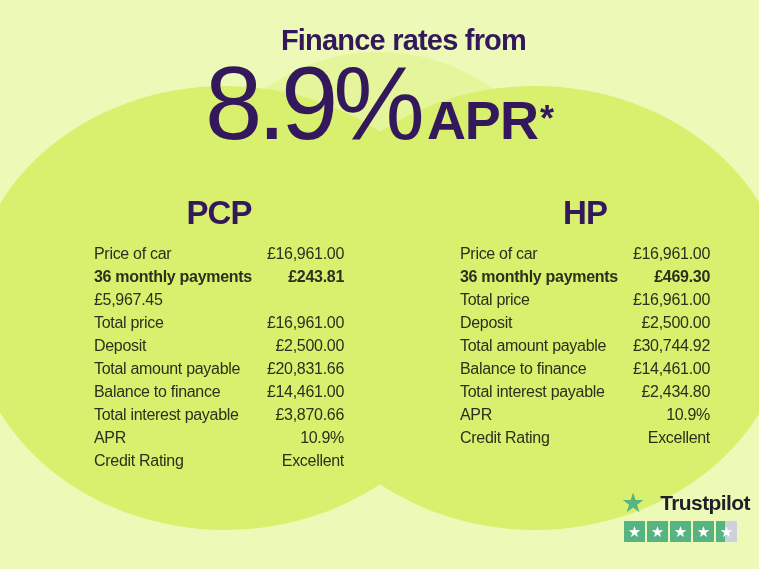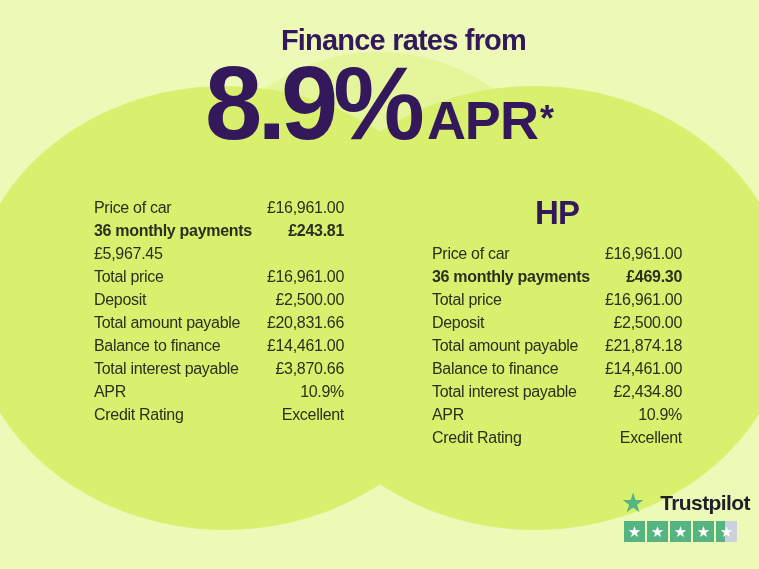--- a/index.html
+++ b/index.html
@@ -32,29 +32,29 @@
 
   .page-title{
     position:absolute;left:0;right:0;top:24px;text-align:center;
     color:var(--accent-purple);font-size:29px;font-weight:700;letter-spacing:-0.8px;padding-left:48px;
   }
   .big-rate{
     position:absolute;left:0;right:0;top:52px;
     display:flex;justify-content:center;align-items:baseline;
     color:var(--accent-purple);
   }
-  .big-rate .rate{font-size:103px;font-weight:700;letter-spacing:-5px;line-height:1;}
+  .big-rate .rate{font-size:103px;font-weight:400;letter-spacing:-5px;line-height:1;}
   .big-rate .apr{font-size:54px;font-weight:700;letter-spacing:-1px;margin-left:7px;}
   .big-rate .asterisk{
     font-size:36px;font-weight:700;align-self:flex-start;margin-top:46px;margin-left:2px;
   }
 
   .finance-col{position:absolute;top:196px;width:250px;}
   .finance-col.pcp{left:94px;}
-  .finance-col.hp{left:432px;}
+  .finance-col.hp{left:460px;}
   .col-heading{
     text-align:center;color:var(--accent-purple);
     font-size:33px;font-weight:700;letter-spacing:-1px;line-height:1;
     margin-bottom:13px;
   }
   .rows{display:flex;flex-direction:column;}
   .finance-row{
     display:flex;justify-content:space-between;align-items:center;
     height:23px;font-size:16px;letter-spacing:-0.3px;color:var(--text-dark);
   }
@@ -97,20 +97,21 @@
 
     <div class="page-title">Finance rates from</div>
 
     <div class="big-rate">
       <span class="rate">8.9%</span>
       <span class="apr">APR</span>
       <span class="asterisk">*</span>
     </div>
 
     <div class="finance-col pcp">
+      <div class="col-heading">PCP</div>
       <div class="rows">
 
       <div class="finance-row">
             <span class="label">Price of car</span>
             <span class="value">£16,961.00</span>
           </div>
           <div class="finance-row bold">
             <span class="label">36 monthly payments</span>
             <span class="value">£243.81</span>
           </div>
@@ -163,21 +164,21 @@
           <div class="finance-row">
             <span class="label">Total price</span>
             <span class="value">£16,961.00</span>
           </div>
           <div class="finance-row">
             <span class="label">Deposit</span>
             <span class="value">£2,500.00</span>
           </div>
           <div class="finance-row">
             <span class="label">Total amount payable</span>
-            <span class="value">£21,874.18</span>
+            <span class="value">£30,744.92</span>
           </div>
           <div class="finance-row">
             <span class="label">Balance to finance</span>
             <span class="value">£14,461.00</span>
           </div>
           <div class="finance-row">
             <span class="label">Total interest payable</span>
             <span class="value">£2,434.80</span>
           </div>
           <div class="finance-row">

